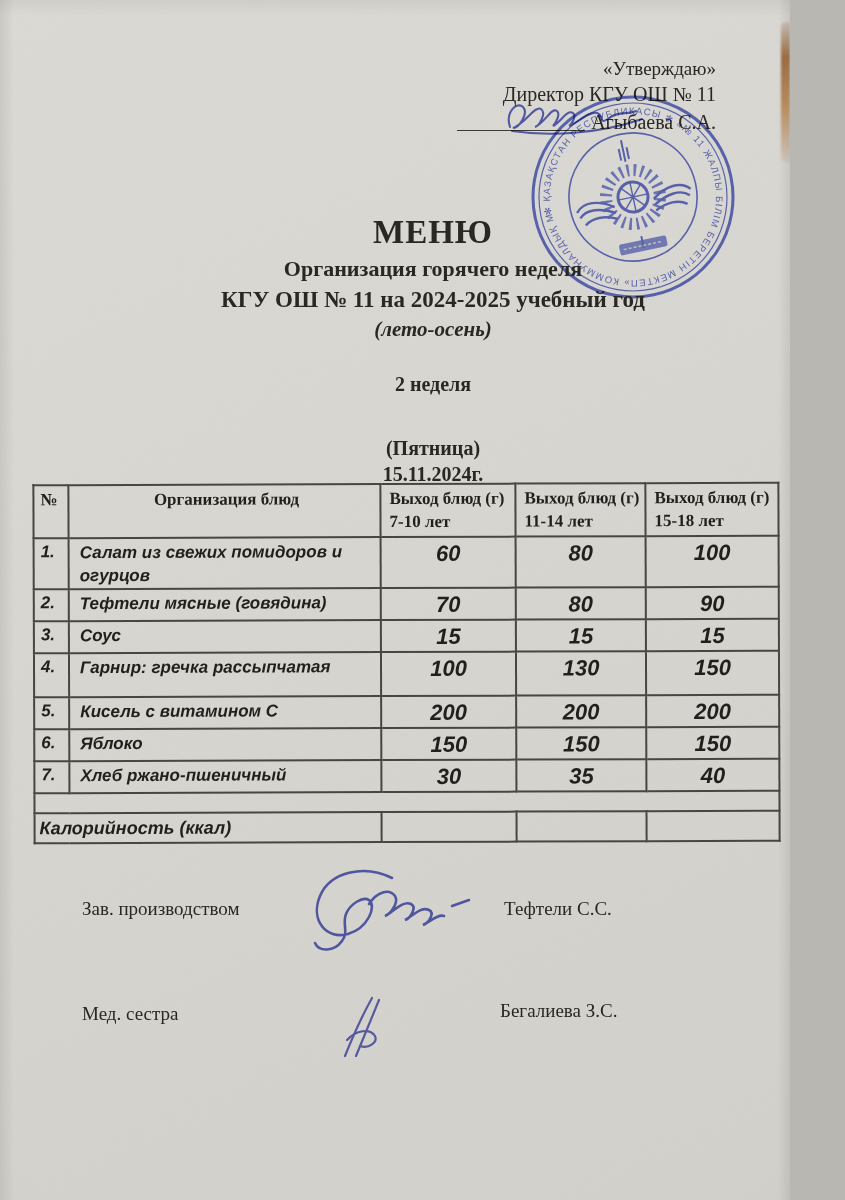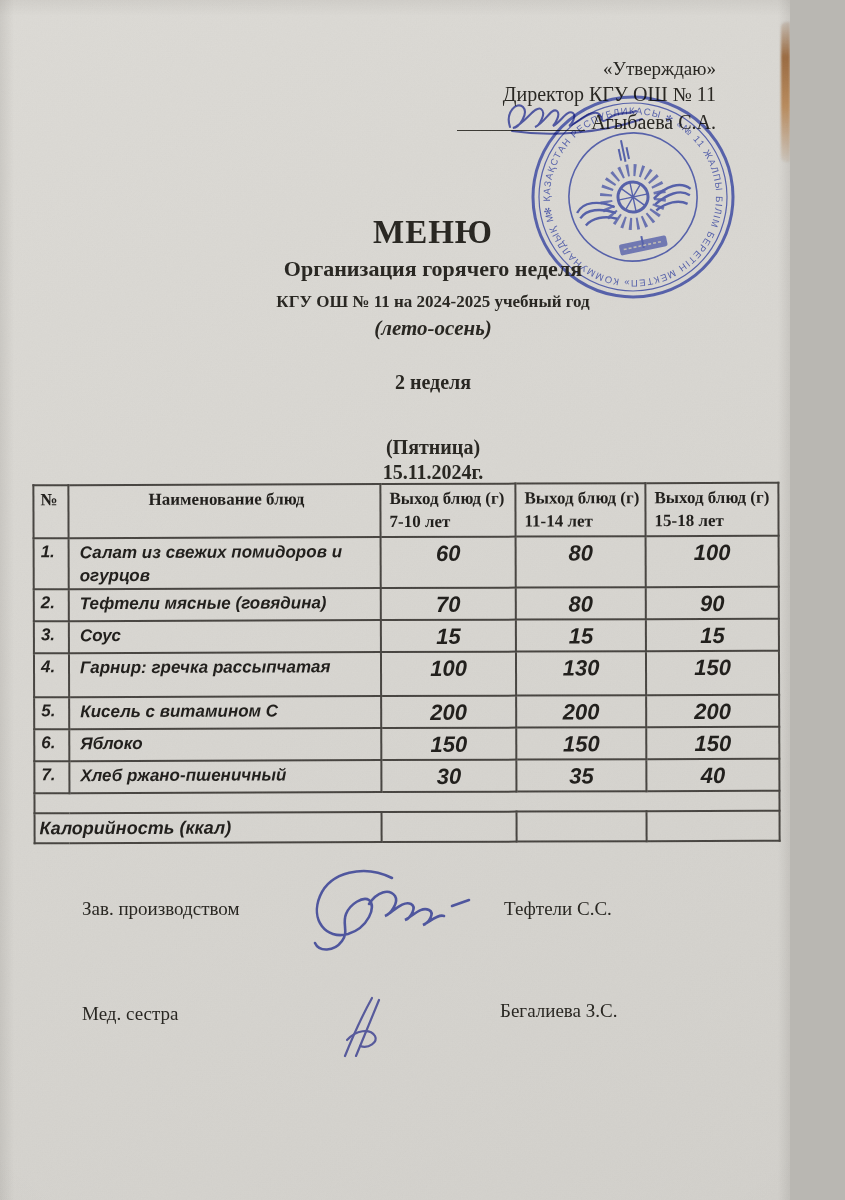--- a/index.html
+++ b/index.html
@@ -27,21 +27,21 @@
   .approval .l2{font-size:20px;}
   .approval .l3{font-size:20px;margin-top:2px;}
   .sig-line{display:inline-block;width:128px;border-bottom:1.6px solid #3a3832;vertical-align:-2px;margin-right:6px;}
   
   .stamp{position:absolute;left:527px;top:91px;mix-blend-mode:multiply;transform:rotate(-12deg);}
   .dir-sig{position:absolute;left:500px;top:94px;mix-blend-mode:multiply;}
   
   .titleblock{position:absolute;left:113px;top:212px;width:640px;text-align:center;line-height:1.22;}
   .t-main{font-size:33px;font-weight:bold;letter-spacing:1px;}
   .t-sub1{font-size:22px;font-weight:bold;margin-top:4px;}
-  .t-sub2{font-size:17px;font-weight:bold;margin-top:9px;}
+  .t-sub2{font-size:23px;font-weight:bold;margin-top:3px;}
   .t-season{font-size:21px;font-style:italic;font-weight:600;margin-top:3px;}
   .t-week{font-size:20px;font-weight:bold;margin-top:29px;}
   .t-day{font-size:20px;font-weight:bold;margin-top:40px;}
   .t-date{font-size:20px;font-weight:bold;margin-top:1px;}
   
   table.menu{
     position:absolute;left:33px;top:483px;width:745px;
     border-collapse:collapse;table-layout:fixed;transform:rotate(-0.2deg);
     color:#1e1c19;
   }
@@ -132,21 +132,21 @@
     <colgroup>
         <col style="width:35px">
         <col style="width:312px">
         <col style="width:135px">
         <col style="width:130px">
         <col style="width:133px">
       </colgroup>
     <tbody>
         <tr style="height:50px">
       <td class="hdr hdr-num">№</td>
-      <td class="hdr" style="text-align:center">Наименование блюд</td>
+      <td class="hdr" style="text-align:center">Организация блюд</td>
       <td class="hdr">Выход блюд (г) 7-10 лет</td>
       <td class="hdr">Выход блюд (г) 11-14 лет</td>
       <td class="hdr">Выход блюд (г) 15-18 лет</td>
     </tr>
     <tr style="height:50px">
       <td class="num">1.</td>
       <td class="name">Салат из свежих помидоров и огурцов</td>
       <td class="val">60</td>
       <td class="val">80</td>
       <td class="val">100</td>

